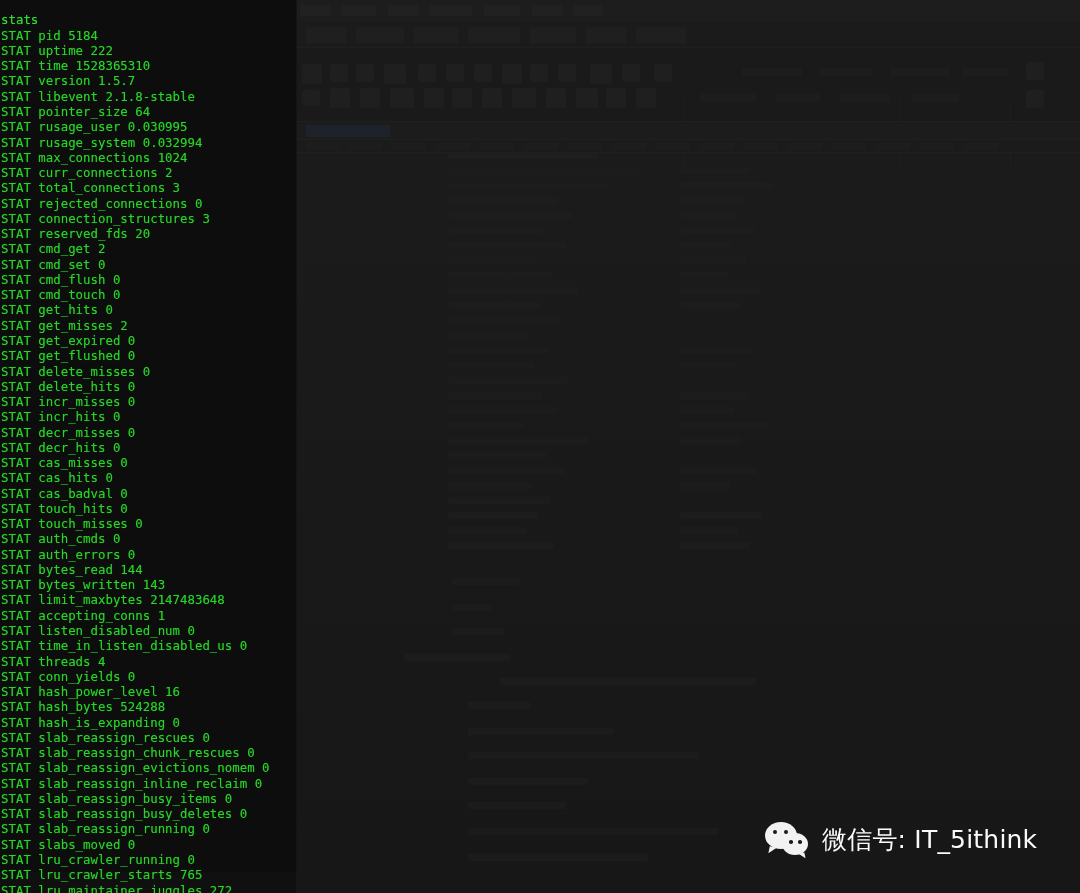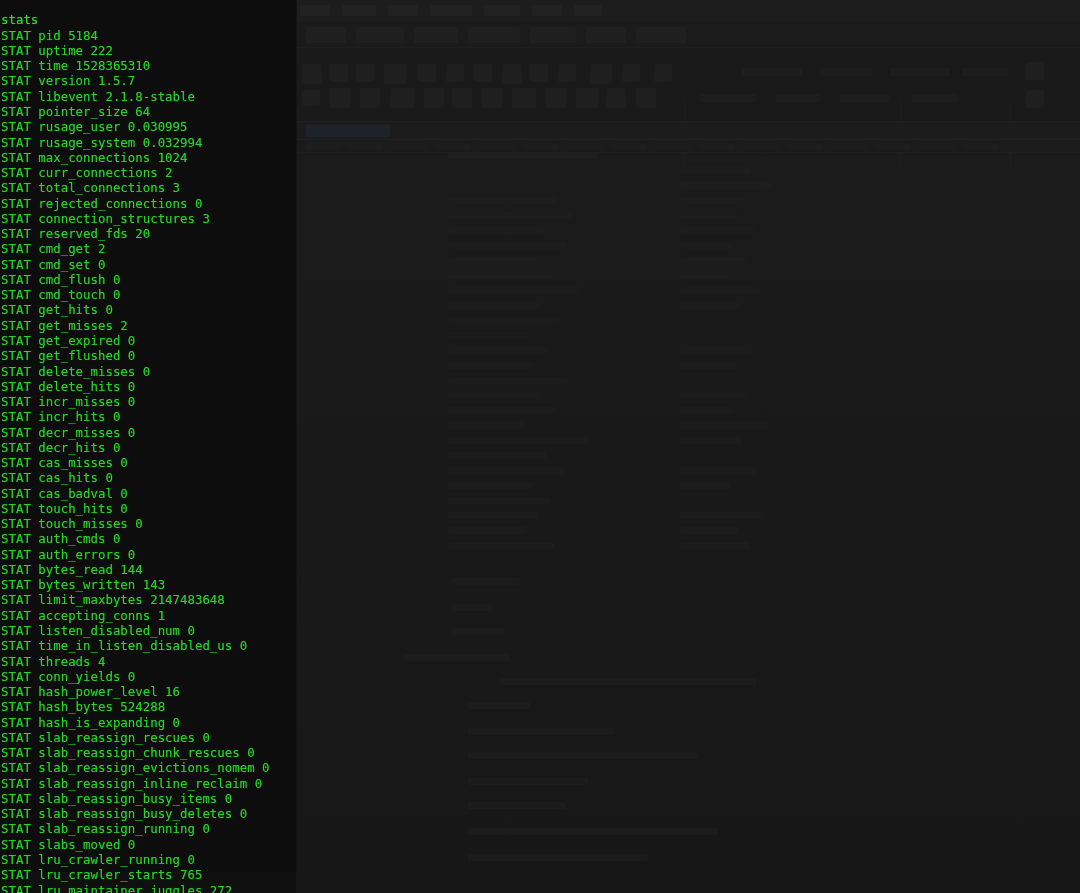--- a/index.html
+++ b/index.html
@@ -327,14 +327,25 @@
       <span class="ghost-line dim2" style="left:468px;top:802px;width: 98px"></span>
       <span class="ghost-line dim2" style="left:468px;top:828px;width:250px"></span>
       <span class="ghost-line dim2" style="left:468px;top:854px;width:180px"></span>
     </div>
   </div>
 
   <div id="terminal-panel"></div>
 
   <pre id="terminal-text"><span class="term-line cmd">stats</span><span class="term-line">STAT pid 5184</span><span class="term-line">STAT uptime 222</span><span class="term-line">STAT time 1528365310</span><span class="term-line">STAT version 1.5.7</span><span class="term-line">STAT libevent 2.1.8-stable</span><span class="term-line">STAT pointer_size 64</span><span class="term-line">STAT rusage_user 0.030995</span><span class="term-line">STAT rusage_system 0.032994</span><span class="term-line">STAT max_connections 1024</span><span class="term-line">STAT curr_connections 2</span><span class="term-line">STAT total_connections 3</span><span class="term-line">STAT rejected_connections 0</span><span class="term-line">STAT connection_structures 3</span><span class="term-line">STAT reserved_fds 20</span><span class="term-line">STAT cmd_get 2</span><span class="term-line">STAT cmd_set 0</span><span class="term-line">STAT cmd_flush 0</span><span class="term-line">STAT cmd_touch 0</span><span class="term-line">STAT get_hits 0</span><span class="term-line">STAT get_misses 2</span><span class="term-line">STAT get_expired 0</span><span class="term-line">STAT get_flushed 0</span><span class="term-line">STAT delete_misses 0</span><span class="term-line">STAT delete_hits 0</span><span class="term-line">STAT incr_misses 0</span><span class="term-line">STAT incr_hits 0</span><span class="term-line">STAT decr_misses 0</span><span class="term-line">STAT decr_hits 0</span><span class="term-line">STAT cas_misses 0</span><span class="term-line">STAT cas_hits 0</span><span class="term-line">STAT cas_badval 0</span><span class="term-line">STAT touch_hits 0</span><span class="term-line">STAT touch_misses 0</span><span class="term-line">STAT auth_cmds 0</span><span class="term-line">STAT auth_errors 0</span><span class="term-line">STAT bytes_read 144</span><span class="term-line">STAT bytes_written 143</span><span class="term-line">STAT limit_maxbytes 2147483648</span><span class="term-line">STAT accepting_conns 1</span><span class="term-line">STAT listen_disabled_num 0</span><span class="term-line">STAT time_in_listen_disabled_us 0</span><span class="term-line">STAT threads 4</span><span class="term-line">STAT conn_yields 0</span><span class="term-line">STAT hash_power_level 16</span><span class="term-line">STAT hash_bytes 524288</span><span class="term-line">STAT hash_is_expanding 0</span><span class="term-line">STAT slab_reassign_rescues 0</span><span class="term-line">STAT slab_reassign_chunk_rescues 0</span><span class="term-line">STAT slab_reassign_evictions_nomem 0</span><span class="term-line">STAT slab_reassign_inline_reclaim 0</span><span class="term-line">STAT slab_reassign_busy_items 0</span><span class="term-line">STAT slab_reassign_busy_deletes 0</span><span class="term-line">STAT slab_reassign_running 0</span><span class="term-line">STAT slabs_moved 0</span><span class="term-line">STAT lru_crawler_running 0</span><span class="term-line">STAT lru_crawler_starts 765</span><span class="term-line">STAT lru_maintainer_juggles 272</span></pre>
 
+  <div id="watermark">
+    <div id="wechat-logo">
+      <span class="bubble b-big"></span>
+      <span class="bubble b-small"></span>
+      <span class="eye e1"></span>
+      <span class="eye e2"></span>
+      <span class="eye e3"></span>
+      <span class="eye e4"></span>
+    </div>
+    <span id="watermark-text">微信号: IT_5ithink</span>
+  </div>
 
 </div>
 
 </body></html>

